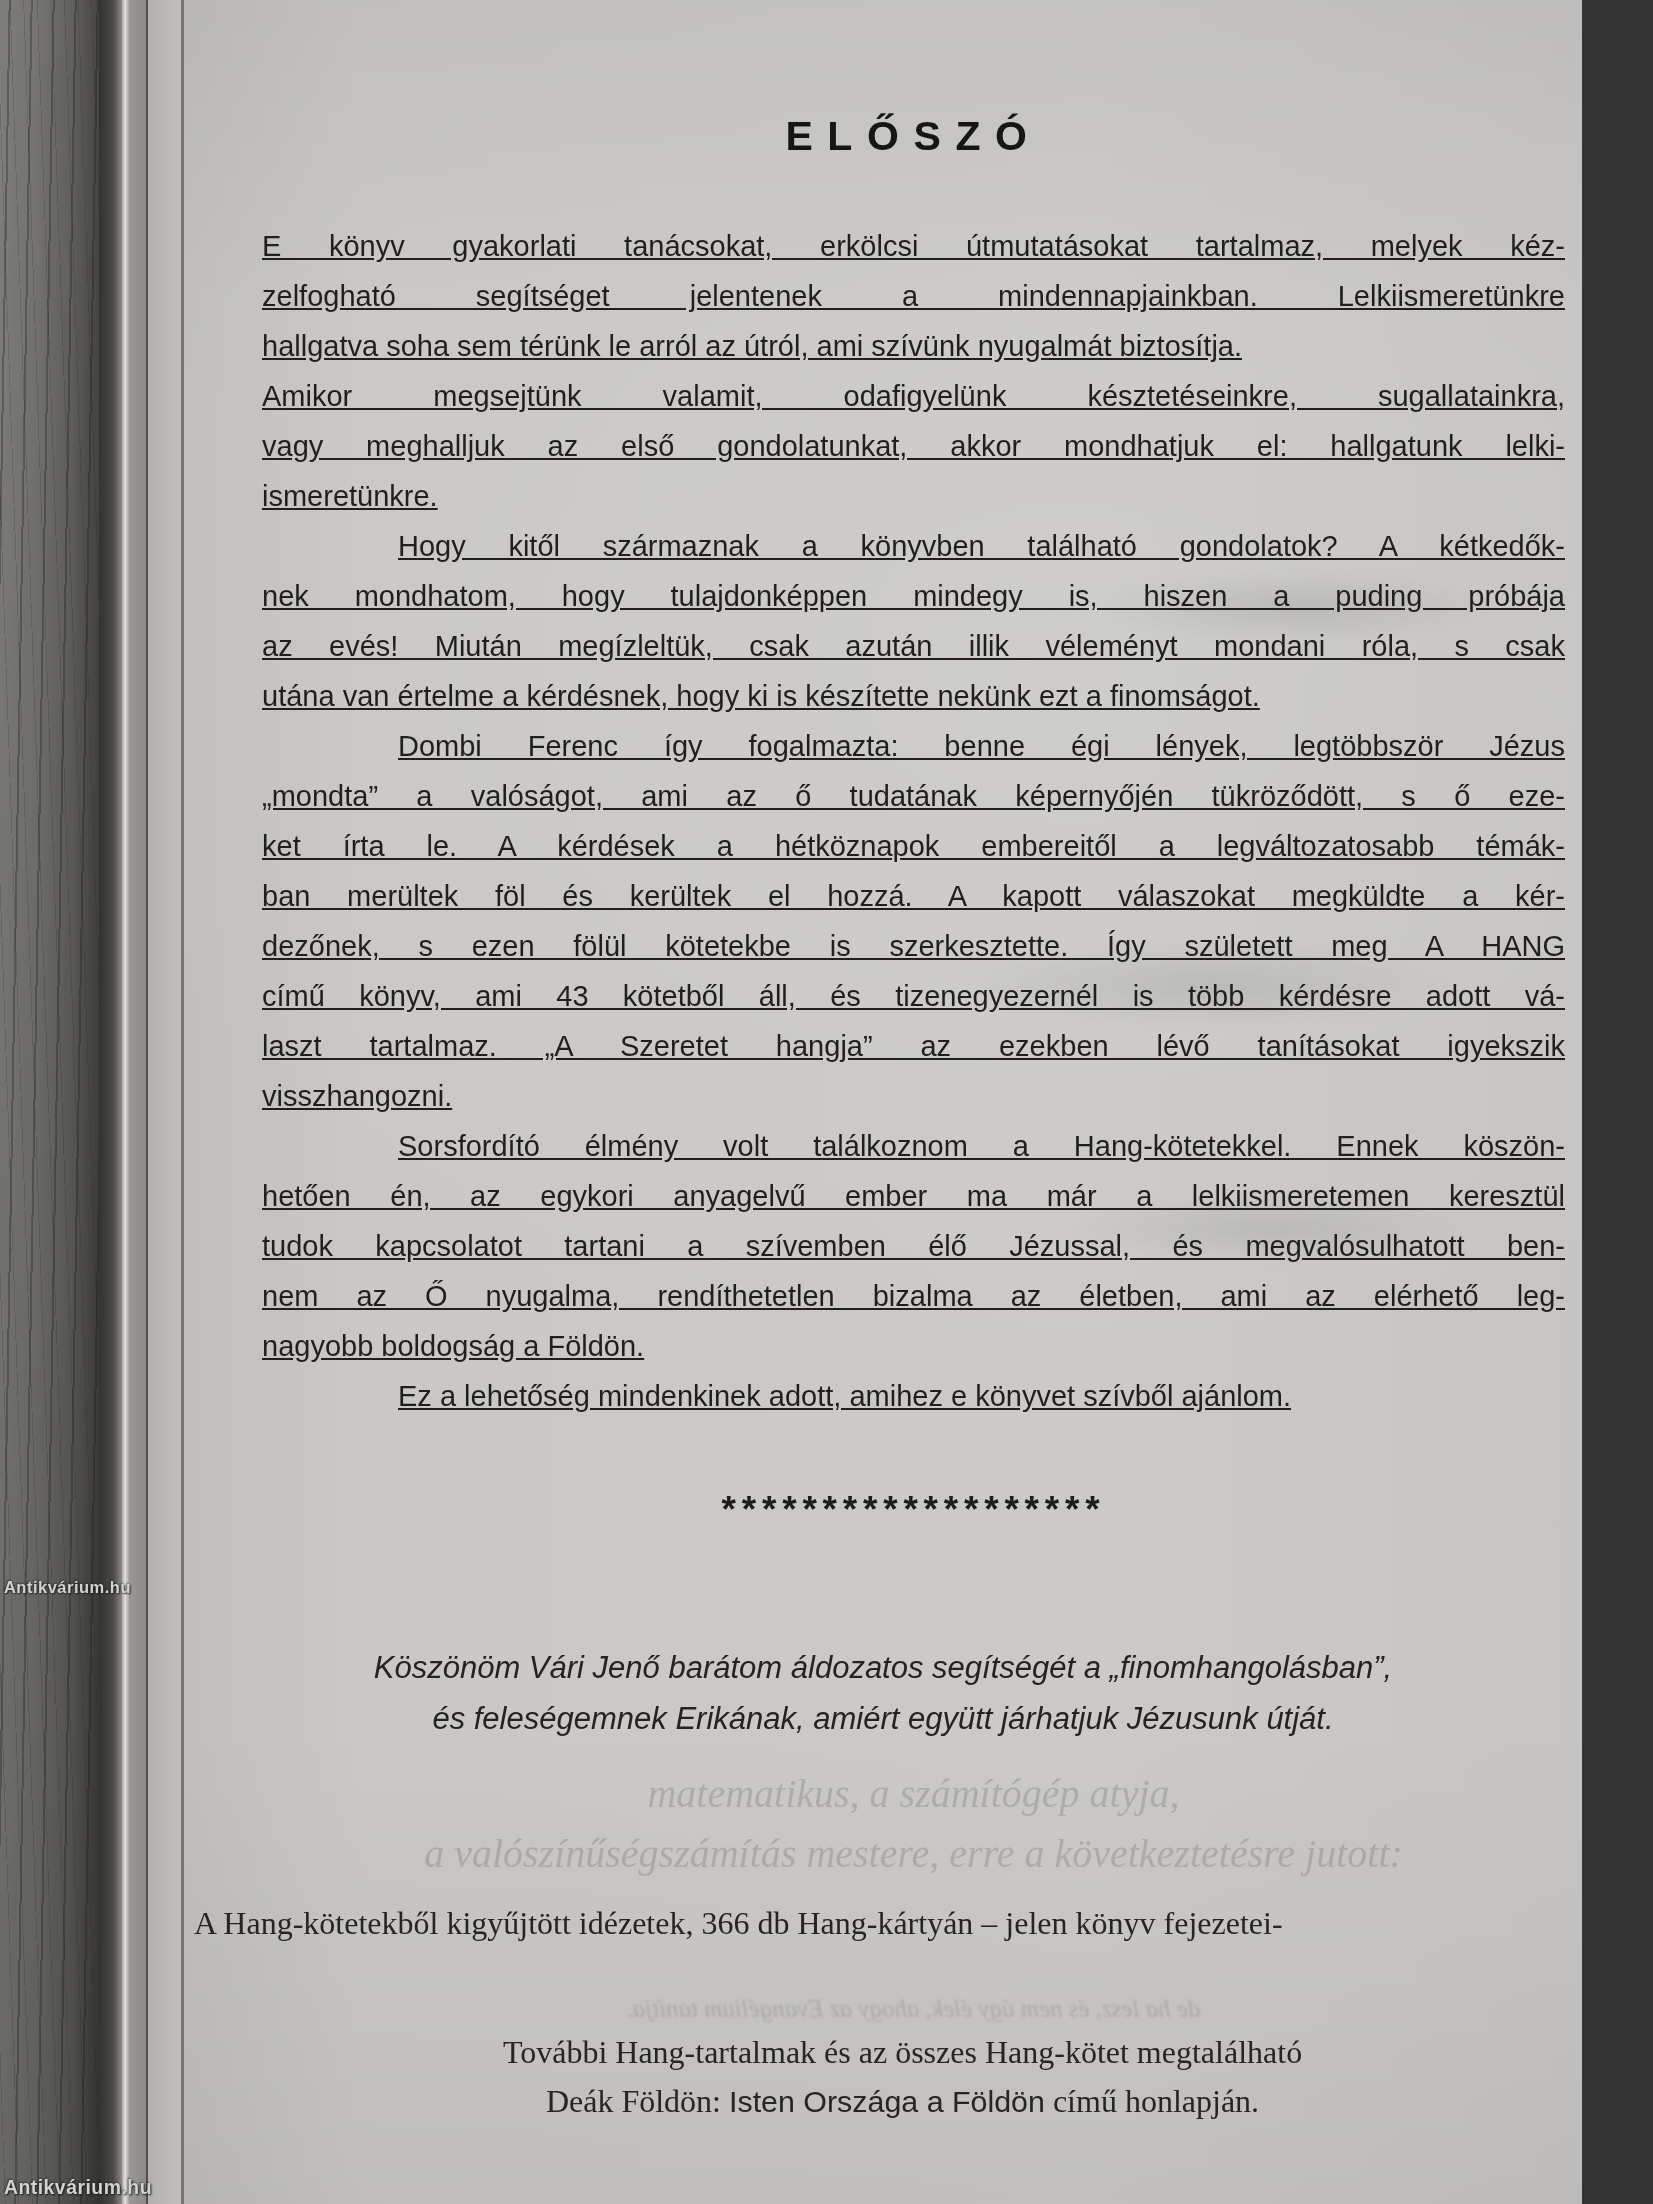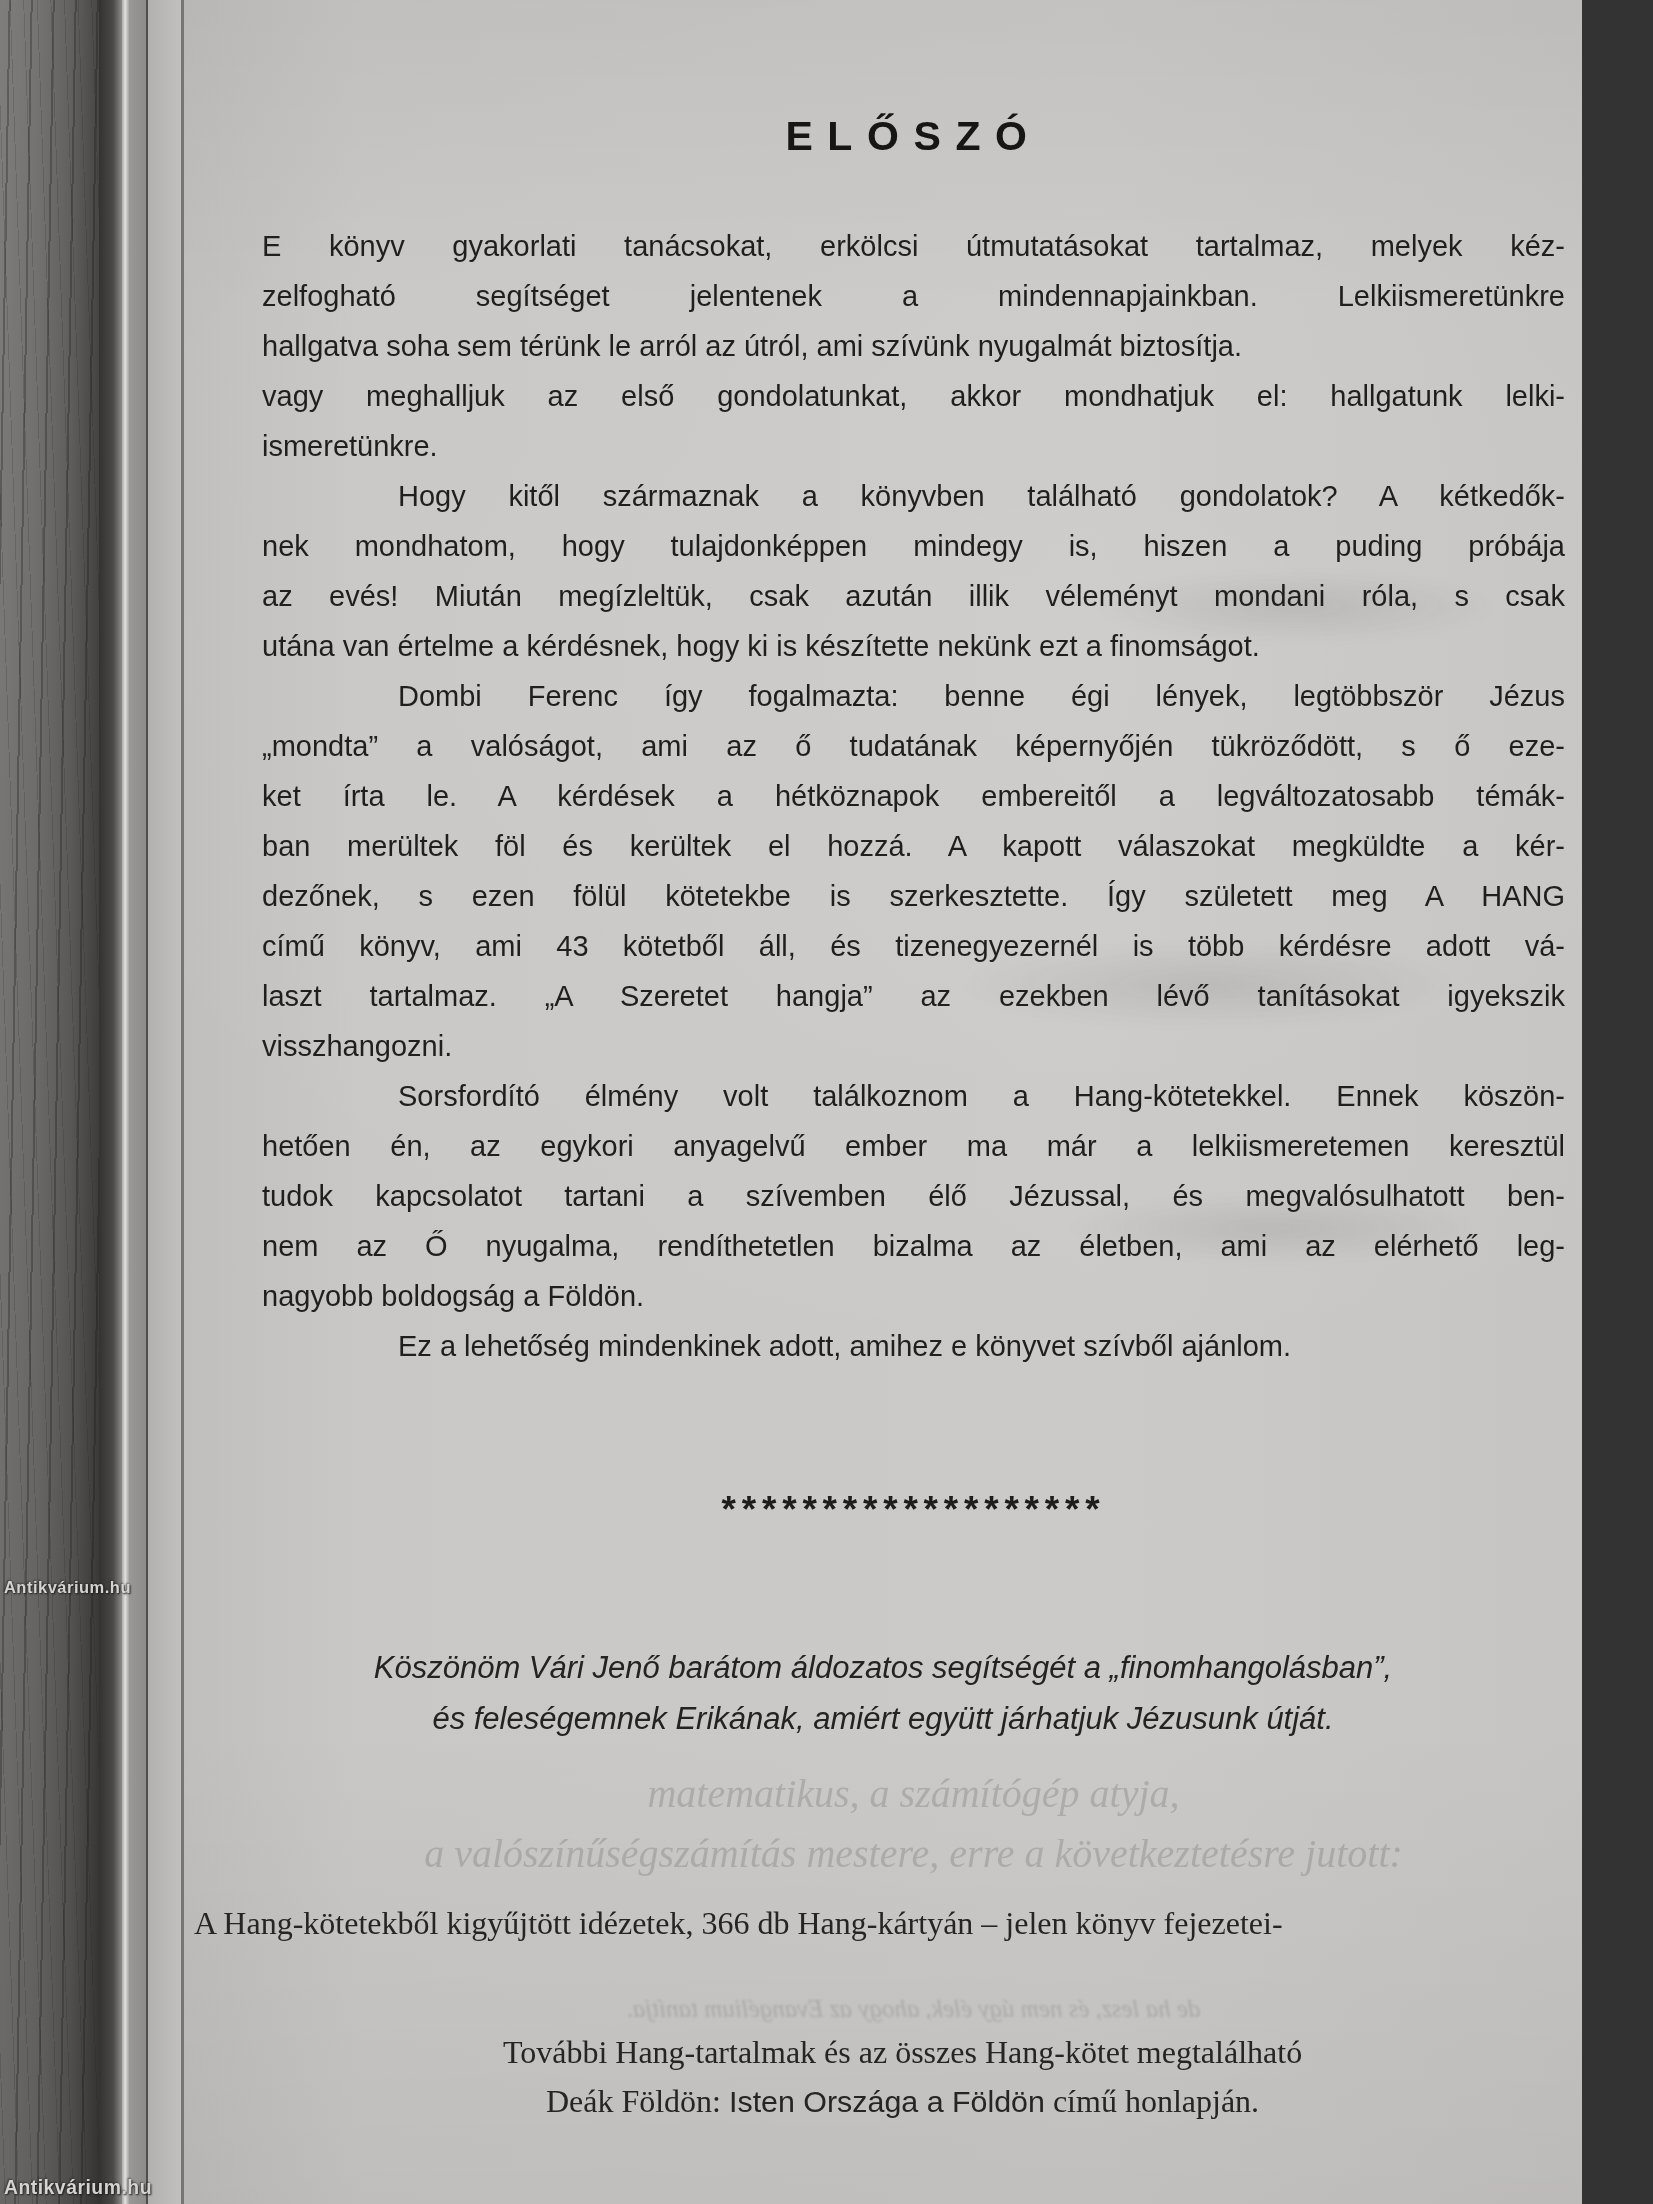--- a/index.html
+++ b/index.html
@@ -44,21 +44,21 @@
       linear-gradient(90deg,#c0bfbd 0%, #c9c8c6 12%, #cbcac8 62%, #c5c4c2 100%);
   }
   
   .page-title{
     position:absolute;left:262px;top:113px;width:1303px;
     text-align:center;font-size:41px;font-weight:bold;letter-spacing:14.6px;
     color:#161614;
   }
   .body-text{
     position:absolute;left:262px;top:221px;width:1303px;
-    font-size:29px;line-height:50px;color:#201f1d;
+    font-size:29px;line-height:50px;color:#201f1d;text-decoration:underline;
   }
   .bline{text-align:justify;text-align-last:justify;}
   .bline.end{text-align-last:left;}
   .bline.ind{text-indent:136px;}
   .separator{
     position:absolute;left:262px;top:1489px;width:1303px;
     text-align:center;font-size:37px;font-weight:bold;letter-spacing:5.8px;color:#1d1d1b;
   }
   .dedication{
     position:absolute;left:155px;top:1642px;width:1456px;
@@ -122,20 +122,21 @@
   <div class="smudge smudge-2"></div>
   <div class="smudge smudge-3"></div>
 
   <div class="page-title">ELŐSZÓ</div>
 
   <div class="body-text">
     <div class="bline">E könyv gyakorlati tanácsokat, erkölcsi útmutatásokat tartalmaz, melyek kéz-</div>
     <div class="bline">zelfogható segítséget jelentenek a mindennapjainkban. Lelkiismeretünkre</div>
     <div class="bline end">hallgatva soha sem térünk le arról az útról, ami szívünk nyugalmát biztosítja.</div>
 
+    <div class="bline">Amikor megsejtünk valamit, odafigyelünk késztetéseinkre, sugallatainkra,</div>
     <div class="bline">vagy meghalljuk az első gondolatunkat, akkor mondhatjuk el: hallgatunk lelki-</div>
     <div class="bline end">ismeretünkre.</div>
 
     <div class="bline ind">Hogy kitől származnak a könyvben található gondolatok? A kétkedők-</div>
     <div class="bline">nek mondhatom, hogy tulajdonképpen mindegy is, hiszen a puding próbája</div>
     <div class="bline">az evés! Miután megízleltük, csak azután illik véleményt mondani róla, s csak</div>
     <div class="bline end">utána van értelme a kérdésnek, hogy ki is készítette nekünk ezt a finomságot.</div>
 
     <div class="bline ind">Dombi Ferenc így fogalmazta: benne égi lények, legtöbbször Jézus</div>
     <div class="bline">„mondta” a valóságot, ami az ő tudatának képernyőjén tükröződött, s ő eze-</div>

